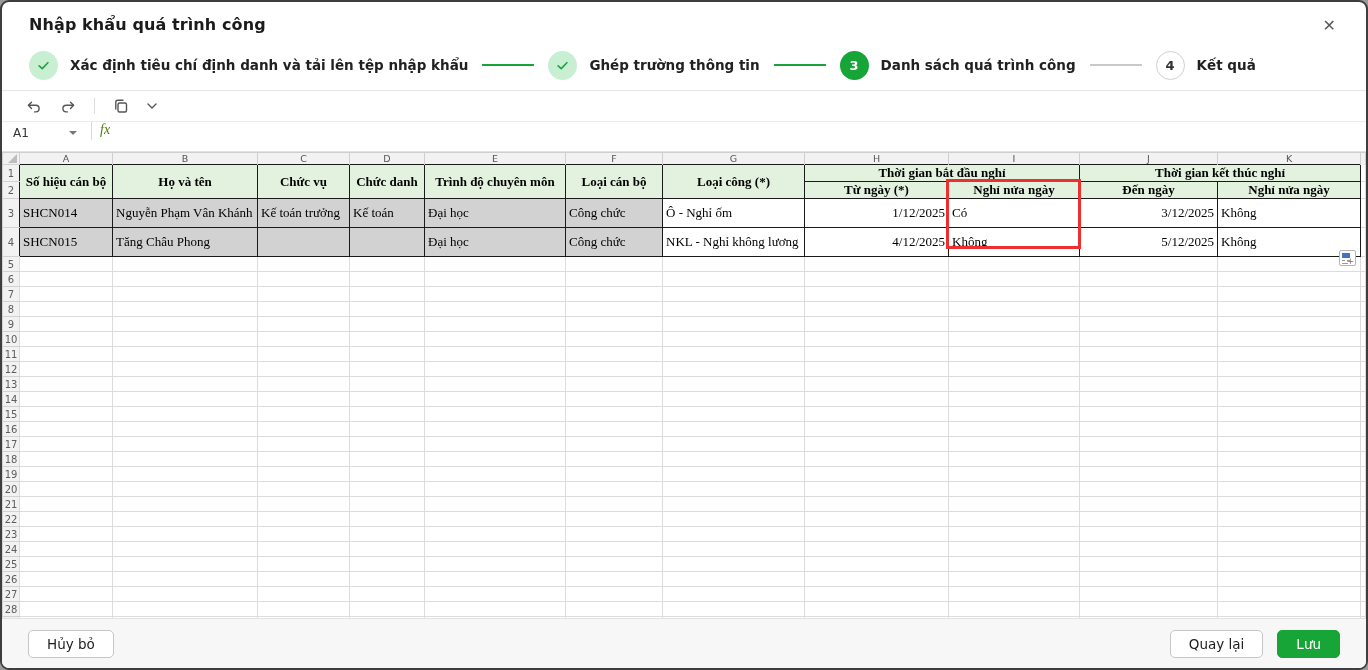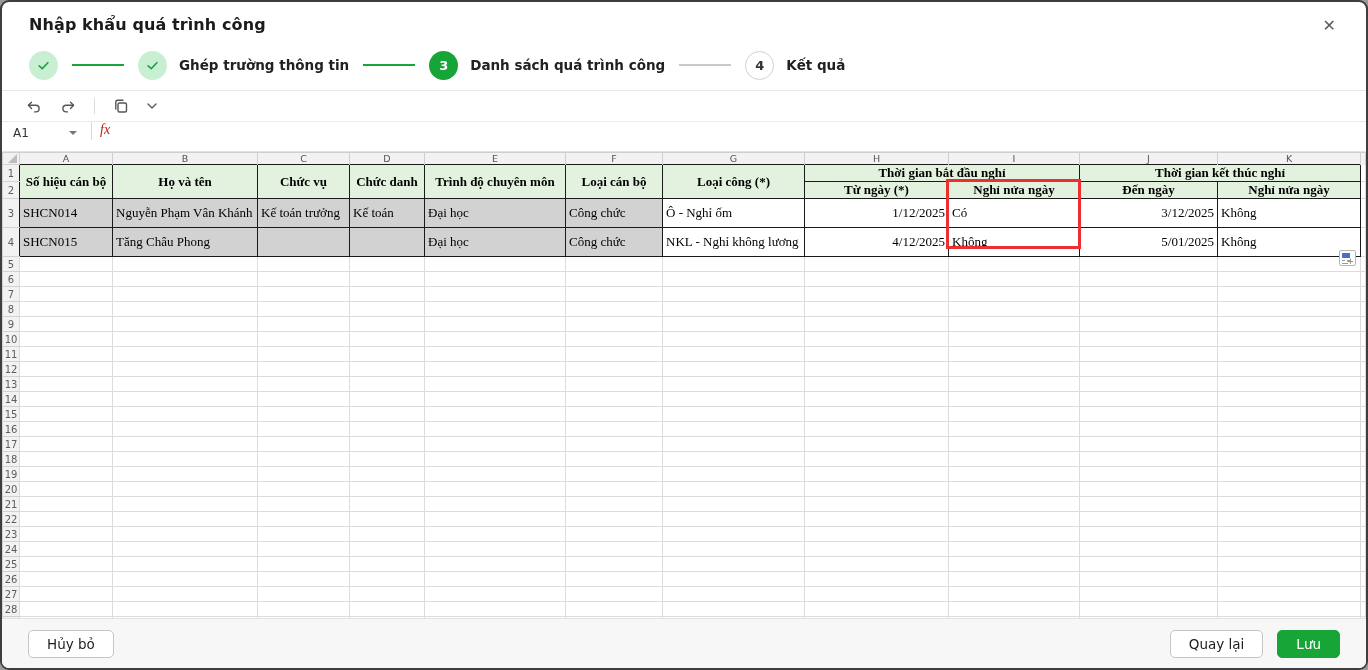--- a/index.html
+++ b/index.html
@@ -32,21 +32,21 @@
   
   .toolbar{display:flex;align-items:center;height:31px;padding-left:21px;border-bottom:1px solid #ebebeb;gap:15px}
   .tbicon{display:flex;align-items:center;justify-content:center;width:20px;height:20px;cursor:pointer;color:#555}
   .tbsep{width:1px;height:16px;background:#dcdcdc;margin:0 1px}
   
   .fbar{display:flex;align-items:flex-start;height:30px;padding-left:9px;border-bottom:1px solid #e3e3e3}
   .namebox{display:flex;align-items:center;justify-content:space-between;width:72px;height:22px;padding:0 6px 0 2px;cursor:pointer}
   .nametext{font-size:12px;color:#333}
   .ntri{width:0;height:0;border-left:4px solid transparent;border-right:4px solid transparent;border-top:4px solid #777}
   .fsep{width:1px;height:18px;background:#d9d9d9;margin:0 8px}
-  .fx{font-family:var(--serif);font-style:italic;font-size:14px;color:#b91c1c}
+  .fx{font-family:var(--serif);font-style:italic;font-size:14px;color:#4d7c0f}
   .finput{flex:1;height:100%}
   
   .sheet{position:relative;flex:1;overflow:hidden;background:#fff}
   table{border-collapse:collapse;table-layout:fixed;width:100%}
   td{overflow:hidden;white-space:nowrap}
   tr.strip{height:12px}
   tr.strip td{background:#f2f2f2;border:1px solid #cfcfcf;border-bottom:none;font-size:9.5px;color:#555;
               text-align:center;line-height:11px}
   td.corner{position:relative}
   .tri{position:absolute;right:2px;bottom:1px;width:0;height:0;
@@ -89,20 +89,21 @@
     <div class="title">Nhập khẩu quá trình công</div>
     <div class="close">✕</div>
   </div>
 
   <div class="stepper">
     <div class="circ done">
       <svg class="check-svg" width="15" height="15" viewBox="0 0 24 24">
           <path d="M5 12.5 L10 17 L19 7.5" fill="none" stroke="currentColor" stroke-width="2.6" stroke-linecap="round" stroke-linejoin="round"></path>
         </svg>
     </div>
+    <div class="steplab">Xác định tiêu chí định danh và tải lên tệp nhập khẩu</div>
     <div class="conn green"></div>
 
     <div class="circ done">
       <svg class="check-svg" width="15" height="15" viewBox="0 0 24 24">
           <path d="M5 12.5 L10 17 L19 7.5" fill="none" stroke="currentColor" stroke-width="2.6" stroke-linecap="round" stroke-linejoin="round"></path>
         </svg>
     </div>
     <div class="steplab">Ghép trường thông tin</div>
     <div class="conn green"></div>
 
@@ -226,21 +227,21 @@
           <td class="rownum">4</td>
           <td class="dcell gray">SHCN015</td>
           <td class="dcell gray">Tăng Châu Phong</td>
           <td class="dcell gray"></td>
           <td class="dcell gray"></td>
           <td class="dcell gray">Đại học</td>
           <td class="dcell gray">Công chức</td>
           <td class="dcell">NKL - Nghỉ không lương</td>
           <td class="dcell num">4/12/2025</td>
           <td class="dcell">Không</td>
-          <td class="dcell num">5/01/2025</td>
+          <td class="dcell num">5/12/2025</td>
           <td class="dcell">Không</td>
           <td class="ecell sliver"></td>
         </tr>
       <tr class="empty-row">
             <td class="rownum">5</td>
             <td class="ecell"></td>
             <td class="ecell"></td>
             <td class="ecell"></td>
             <td class="ecell"></td>
             <td class="ecell"></td>

